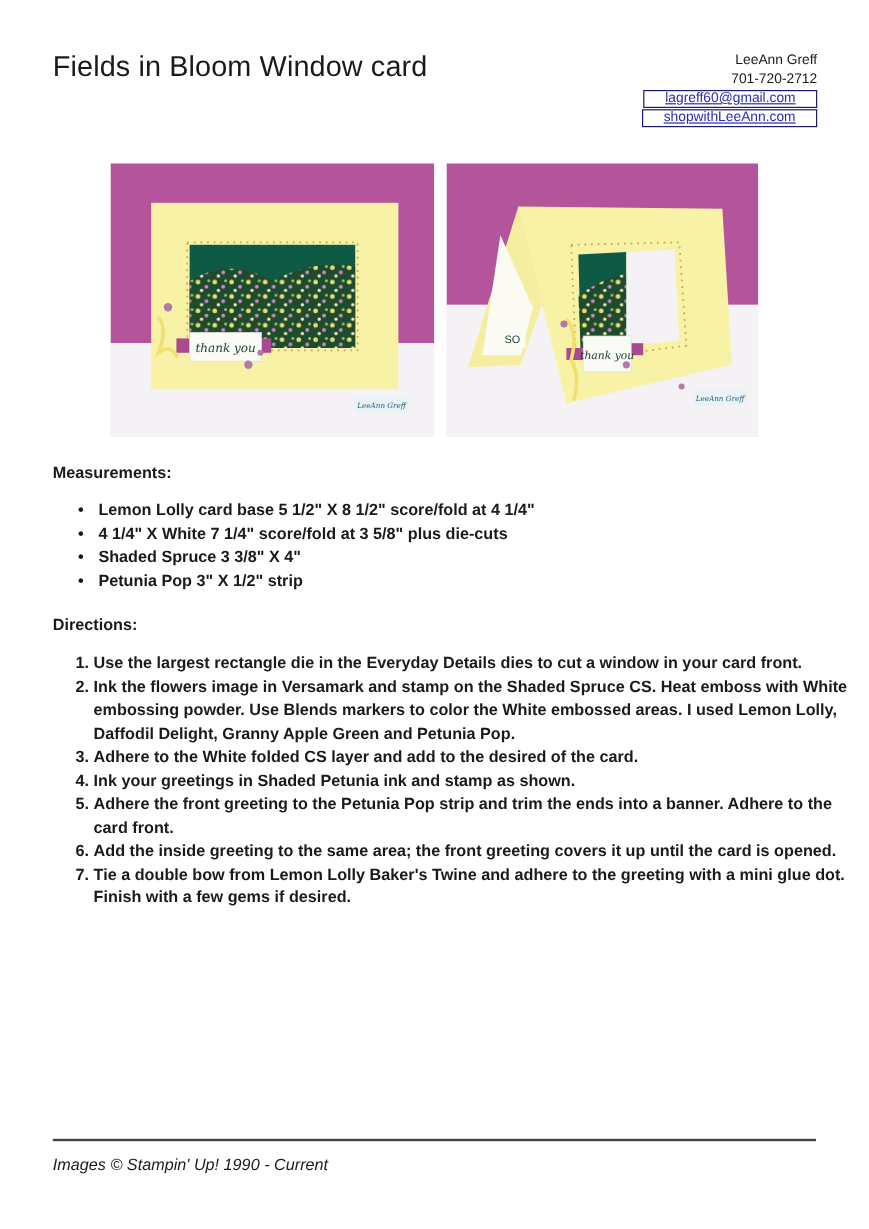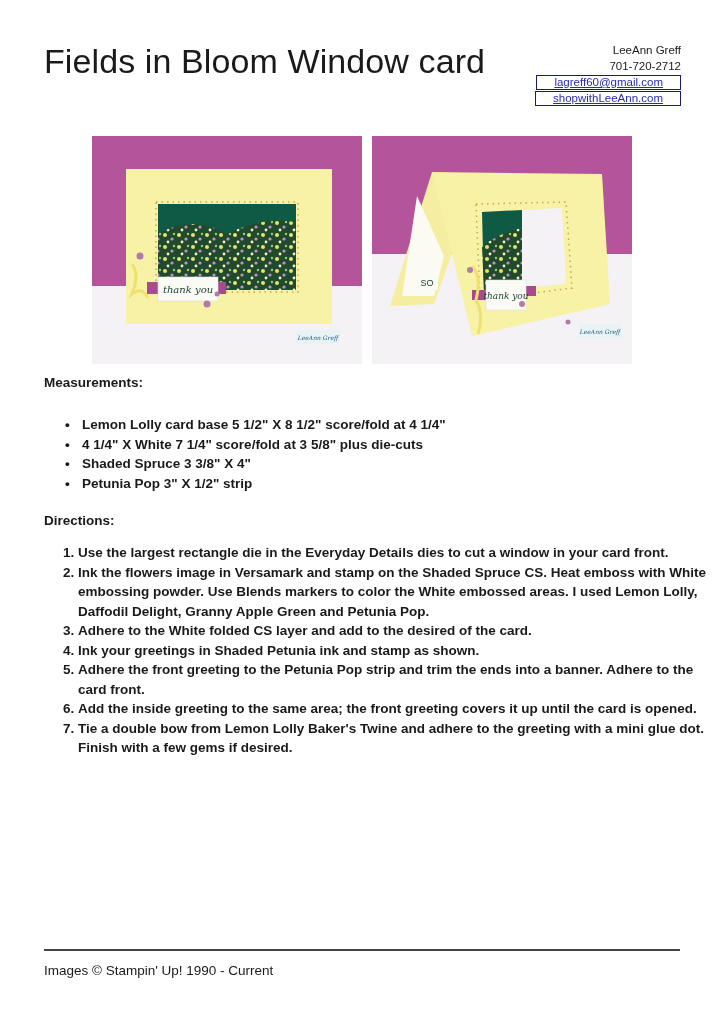--- a/index.html
+++ b/index.html
@@ -1,42 +1,42 @@
 <!DOCTYPE html>
 <html><head>
 <meta charset="utf-8">
 <style>
   html, body { margin: 0; padding: 0; background: #ffffff; }
   body { width: 724px; height: 1024px; position: relative; overflow: hidden;
          font-family: "Liberation Sans", sans-serif; color: #1a1a1a; }
 
-  .title { position: absolute; left: 44px; top: 42px; font-size: 34px; font-weight: normal; margin: 0; letter-spacing: 0.1px; }
+  .title { position: absolute; left: 44px; top: 42px; font-size: 24px; font-weight: normal; margin: 0; letter-spacing: 0.1px; }
 
   .contact { position: absolute; right: 43px; top: 42px; text-align: right; font-size: 11.5px; line-height: 16px; }
   .contact div { white-space: nowrap; }
   .contact .link { display: inline-block; border: 1.5px solid #1a1a6e; color: #2b2bb0; text-decoration: underline; padding: 0 17px; line-height: 13px; margin-top: 1px; }
 
   .photo { position: absolute; top: 136px; height: 228px; overflow: hidden; background: #f3f1f4; }
   .photo svg { display: block; width: 100%; height: 100%; }
   .photo-left { left: 92px; width: 270px; }
   .photo-right { left: 372px; width: 260px; }
 
   .section-heading { position: absolute; left: 44px; font-weight: bold; font-size: 13.5px; margin: 0; }
-  .h-measure { top: 375px; }
+  .h-measure { top: 386px; }
   .h-directions { top: 513px; }
 
   ul.measure { position: absolute; left: 64px; top: 415px; margin: 0; padding: 0 0 0 18px; font-size: 13.5px; line-height: 19.5px; list-style: none; }
   ul.measure li { position: relative; font-weight: bold; }
   ul.measure li::before { content: "\2022"; position: absolute; left: -17px; top: 0; }
 
   ol.directions { position: absolute; left: 50px; top: 543px; width: 640px; margin: 0; padding: 0 0 0 28px; font-size: 13.5px; line-height: 19.5px; font-weight: bold; }
   ol.directions li { padding-left: 0; }
 
   .footer-rule { position: absolute; left: 44px; top: 949px; width: 636px; height: 2px; background: #444; }
-  .footer-text { position: absolute; left: 44px; top: 963px; font-size: 13.5px; }
+  .footer-text { position: absolute; left: 44px; top: 963px; font-size: 13.5px; font-style: italic; }
 </style>
 </head>
 <body>
 
 <h1 class="title">Fields in Bloom Window card</h1>
 
 <div class="contact">
   <div>LeeAnn  Greff</div>
   <div>701-720-2712</div>
   <div><span class="link">lagreff60@gmail.com</span></div>

